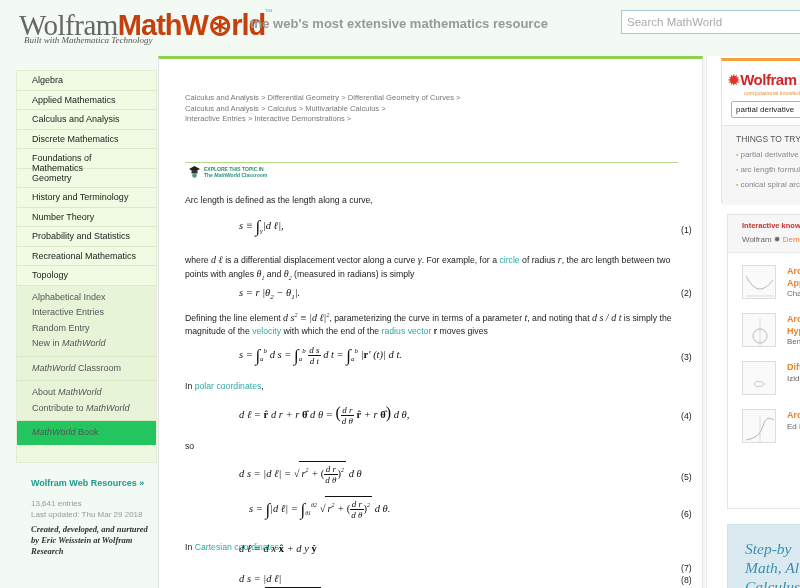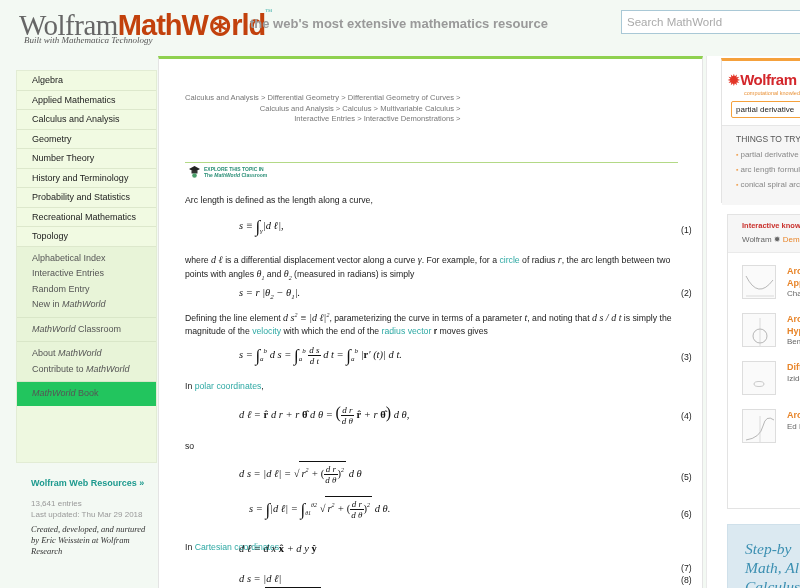--- a/index.html
+++ b/index.html
@@ -17,25 +17,25 @@
   .search::placeholder { color: #aaa; }
 
   
   .sidebar { position: absolute; left: 16px; top: 70px; width: 141px; height: 393px; background: #eef8e0; border: 1px solid #e2ecd4; }
   .sidebar .cat { height: 19.5px; border-bottom: 1px solid #dde8cc; font-size: 9px; color: #222; padding: 4px 15px; background: #f1fae2; }
   .sidebar .grp { border-bottom: 1px solid #d9e6c8; padding: 4px 0 4px 0; background: #e8f4d8; }
   .sidebar .lnk { font-size: 9px; color: #555; padding: 2px 15px; height: 15.5px; }
   .sidebar .lnk i { font-style: italic; }
   .wres { position: absolute; left: 31px; top: 478px; font-size: 9px; font-weight: bold; color: #1d9a8e; }
   .stats { position: absolute; left: 31px; top: 498px; font-size: 8px; color: #999; line-height: 11px; }
-  .credit { position: absolute; left: 31px; top: 524px; font-family: "Liberation Serif", serif; font-style: italic; font-size: 8.5px; color: #333; line-height: 11px; width: 120px; }
+  .credit { position: absolute; left: 31px; top: 524px; font-family: "Liberation Serif", serif; font-style: italic; font-size: 8.5px; color: #333; line-height: 11px; width: 120px; font-weight: bold; }
 
   
   .main { position: absolute; left: 158px; top: 56px; width: 545px; height: 540px; background: #fff; border-top: 3px solid #8fd14f; border-left: 1px solid #e4e4e4; border-right: 1px solid #e4e4e4; }
-  .crumbs { position: absolute; left: 26px; top: 34px; font-size: 7.6px; color: #777; line-height: 10.5px; text-align: right; }
+  .crumbs { position: absolute; left: 26px; top: 34px; font-size: 7.6px; color: #777; line-height: 10.5px; }
   .title { position: absolute; left: 26px; top: 76px; font-size: 21px; color: #1d9a8e; }
   .title-rule { position: absolute; left: 26px; top: 103px; width: 493px; height: 1px; background: #b3d986; }
   .explore { position: absolute; left: 30px; top: 107px; display: flex; align-items: center; gap: 4px; }
   .explore .cap { width: 11px; height: 12px; }
   .explore .t1 { font-size: 5px; color: #2b8f77; font-weight: bold; line-height: 6px; }
   .explore .t2 { font-size: 5px; color: #2b8f77; font-weight: bold; line-height: 6px; }
   .explore .t2 i { font-style: italic; }
   .p { position: absolute; left: 26px; font-size: 8.7px; color: #222; line-height: 13px; width: 490px; }
   .p a { color: #2fa9a4; text-decoration: none; }
   .m { font-family: "Liberation Serif", serif; font-style: italic; font-size: 10px; }
@@ -82,23 +82,25 @@
   </div>
   <div class="built">Built with Mathematica Technology</div>
   <div class="tagline">the web's most extensive mathematics resource</div>
   <input class="search" type="text" placeholder="Search MathWorld" style="">
 </div>
 
 <div class="sidebar">
   <div class="cat">Algebra</div>
   <div class="cat">Applied Mathematics</div>
   <div class="cat">Calculus and Analysis</div>
+  <div class="cat">Discrete Mathematics</div>
+  <div class="cat">Foundations of Mathematics</div>
   <div class="cat">Geometry</div>
+  <div class="cat">History and Terminology</div>
   <div class="cat">Number Theory</div>
-  <div class="cat">History and Terminology</div>
   <div class="cat">Probability and Statistics</div>
   <div class="cat">Recreational Mathematics</div>
   <div class="cat">Topology</div>
   <div class="grp">
     <div class="lnk">Alphabetical Index</div>
     <div class="lnk">Interactive Entries</div>
     <div class="lnk">Random Entry</div>
     <div class="lnk"><span>New in </span><i>MathWorld</i></div>
   </div>
   <div class="grp">

